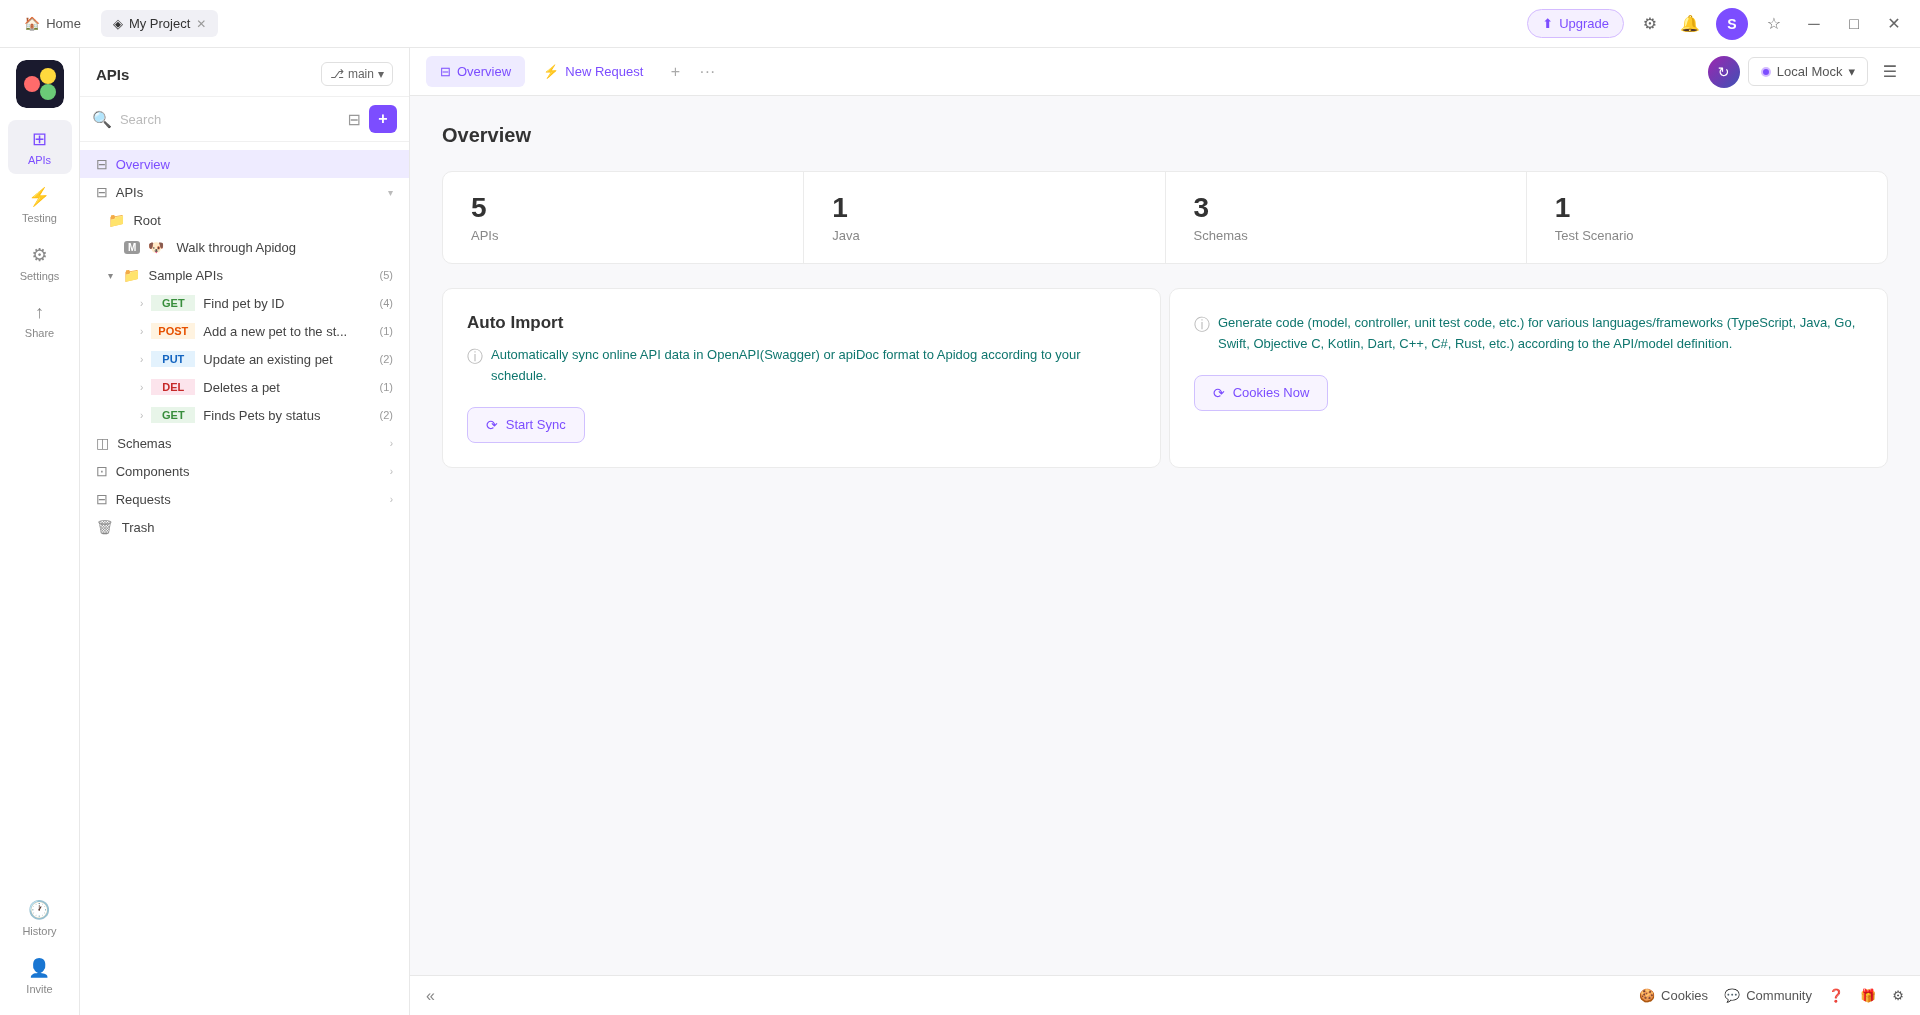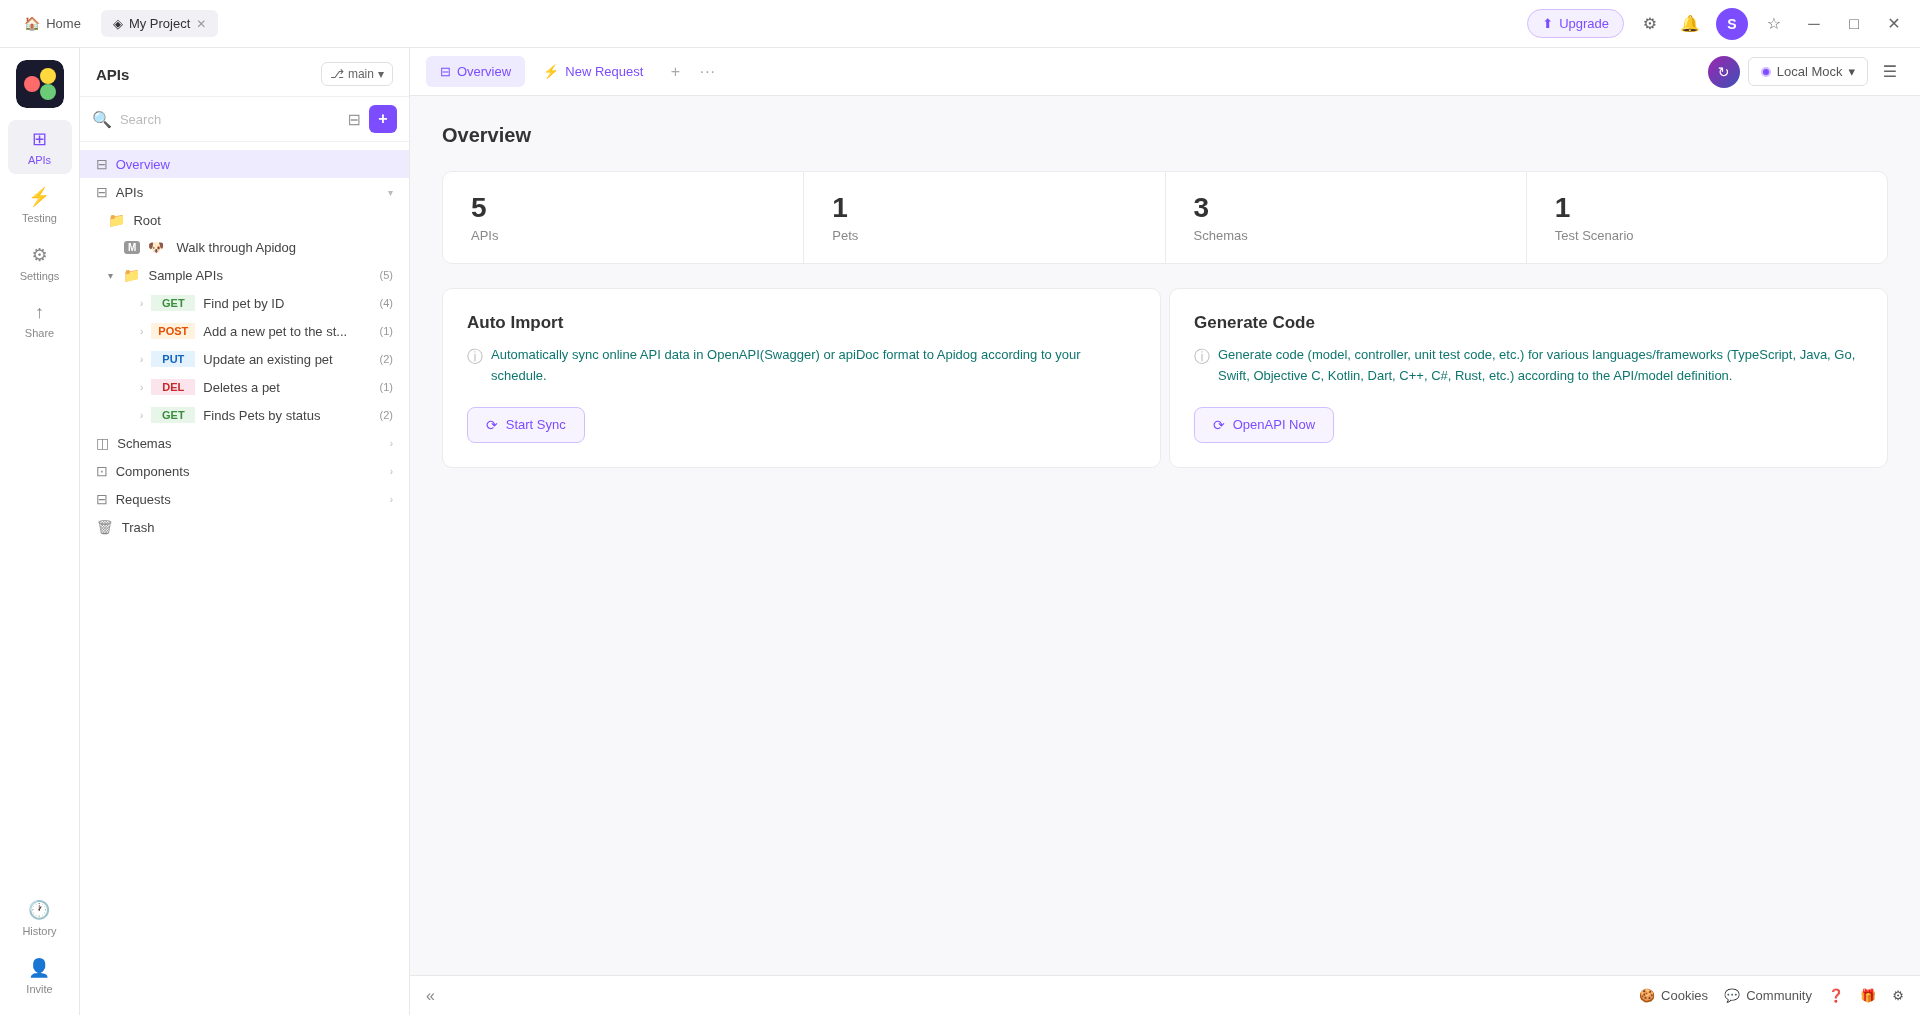--- a/index.html
+++ b/index.html
@@ -355,21 +355,21 @@
     <div class="content-body">
       <div class="content-title">Overview</div>
 
       <div class="stats-row">
         <div class="stat-item">
           <div class="stat-number">5</div>
           <div class="stat-label">APIs</div>
         </div>
         <div class="stat-item">
           <div class="stat-number">1</div>
-          <div class="stat-label">Pets</div>
+          <div class="stat-label">Java</div>
         </div>
         <div class="stat-item">
           <div class="stat-number">3</div>
           <div class="stat-label">Schemas</div>
         </div>
         <div class="stat-item">
           <div class="stat-number">1</div>
           <div class="stat-label">Test Scenario</div>
         </div>
       </div>
@@ -384,29 +384,28 @@
           </div>
           <div class="card-action">
             <button class="action-btn">
               <span class="action-icon">⟳</span>
               <span>Start Sync</span>
             </button>
           </div>
         </div>
 
         <div class="card">
-          <div class="card-title">Generate Code</div>
           <div class="card-info">
             <span class="info-icon">ⓘ</span>
             <div class="card-desc">Generate code (model, controller, unit test code, etc.) for various languages/frameworks (TypeScript, Java, Go, Swift, Objective C, Kotlin, Dart, C++, C#, Rust, etc.) according to the API/model definition.</div>
           </div>
           <div class="card-action">
             <button class="action-btn">
               <span class="action-icon">⟳</span>
-              <span>OpenAPI Now</span>
+              <span>Cookies Now</span>
             </button>
           </div>
         </div>
       </div>
     </div>
 
     <div class="bottom-bar">
       <div style="margin-right:auto;cursor:pointer;color:#888;">«</div>
       <div class="bottom-btn">
         <span>🍪</span>

